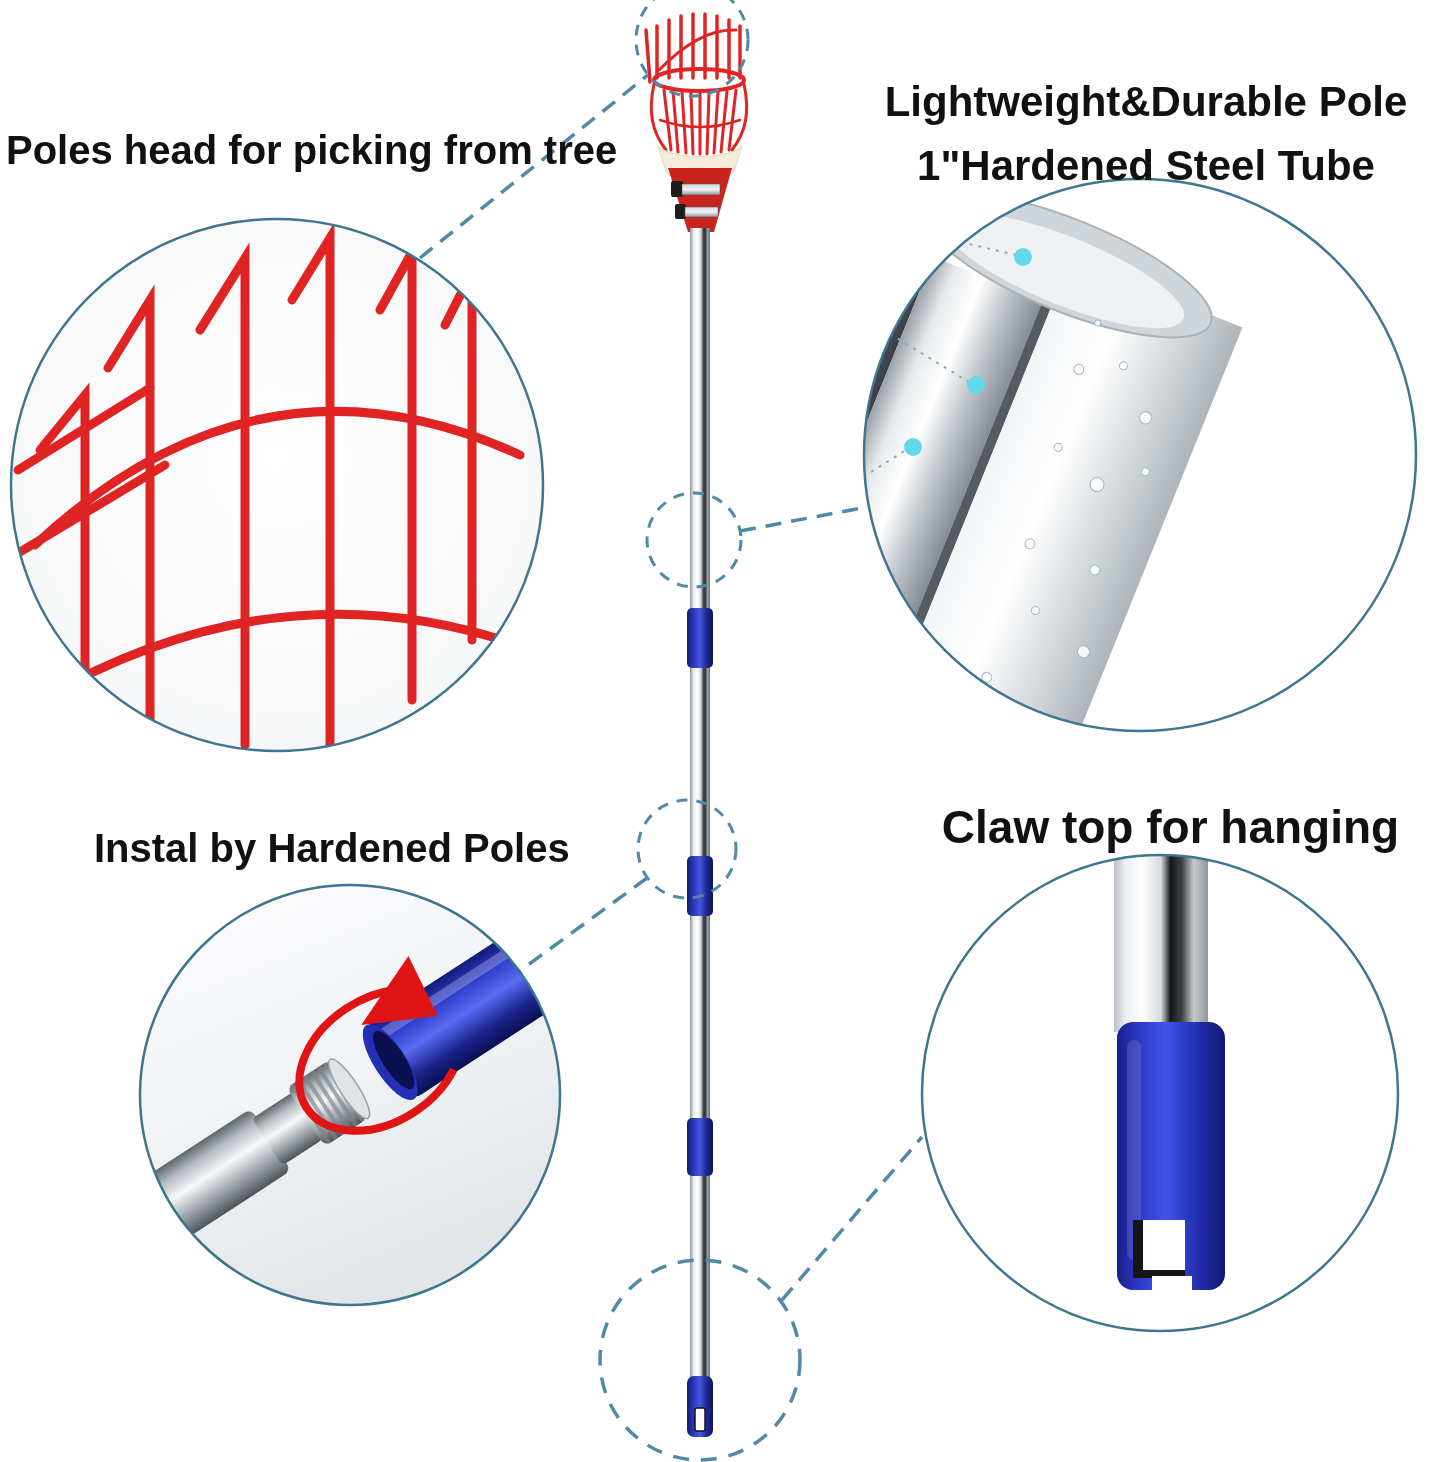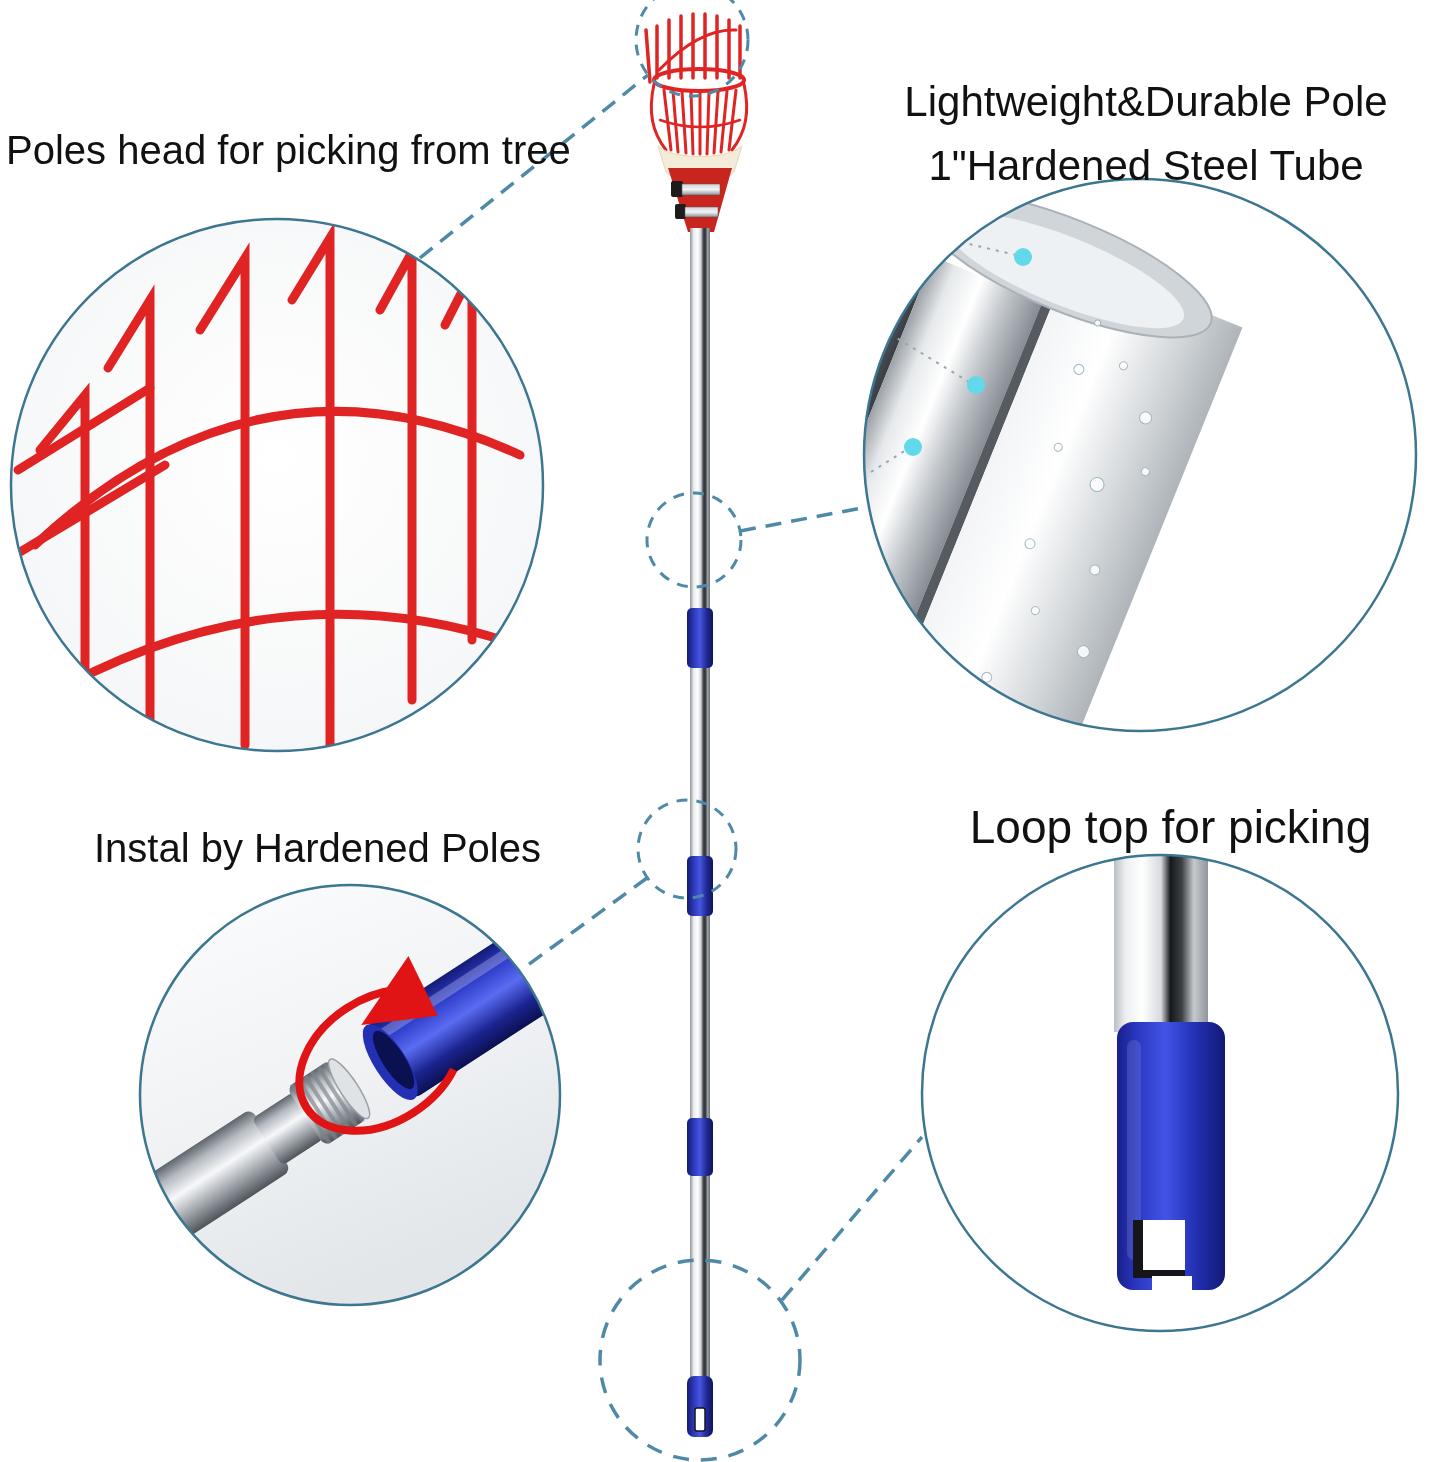--- a/index.html
+++ b/index.html
@@ -1,19 +1,19 @@
 <!DOCTYPE html>
 <html style="--accent_dashed: #4e8aa8; --callout_border: #3c7690; --claw_red: #e02424; --arrow_red: #e01414; --sleeve_blue: #2733b5; --dot_cyan: #62d9ea; --text: #111111;"><head>
 <meta charset="utf-8">
 <style>
   html,body{margin:0;padding:0;background:#ffffff;}
   #stage{position:relative;width:1445px;height:1462px;background:#fff;overflow:hidden;
          font-family:"Liberation Sans", sans-serif;color:var(--text,#111);}
   #scene{position:absolute;left:0;top:0;}
-  .caption{position:absolute;white-space:nowrap;color:var(--text,#111);}
+  .caption{position:absolute;white-space:nowrap;color:var(--text,#111);font-weight:bold;}
   .cap1{left:6px;top:128px;font-size:40px;}
   .cap2{left:856px;top:70px;width:580px;text-align:center;font-size:42px;line-height:64px;white-space:normal;}
   .cap3{left:94px;top:826px;font-size:40px;}
   .cap4{left:898px;top:800px;width:545px;text-align:center;font-size:46px;}
   .dash-circle{stroke:var(--accent_dashed,#4e8aa8);stroke-width:3;fill:none;stroke-dasharray:11 9;}
   .dash-circle-big{stroke:var(--accent_dashed,#4e8aa8);stroke-width:3.5;fill:none;stroke-dasharray:16 12;}
   .leader{stroke:var(--accent_dashed,#4e8aa8);stroke-width:3.5;stroke-dasharray:16 10;fill:none;}
   .callout-ring{stroke:var(--callout_border,#3c7690);stroke-width:2.5;fill:none;}
   .redwire{stroke:var(--claw_red,#e02424);fill:none;stroke-linecap:round;}
   .dotline{stroke:#9aa5ac;stroke-width:2;stroke-dasharray:3 6;fill:none;}
@@ -280,14 +280,14 @@
     <line x1="782" y1="1300" x2="922" y2="1137" class="leader"></line>
   </g>
 </svg>
 
   <div class="caption cap1">Poles head for picking from tree</div>
   <div class="caption cap2">
     <div>Lightweight&amp;Durable Pole</div>
     <div>1"Hardened Steel Tube</div>
   </div>
   <div class="caption cap3">Instal by Hardened Poles</div>
-  <div class="caption cap4">Loop top for picking</div>
+  <div class="caption cap4">Claw top for hanging</div>
 </div>
 
 </body></html>

